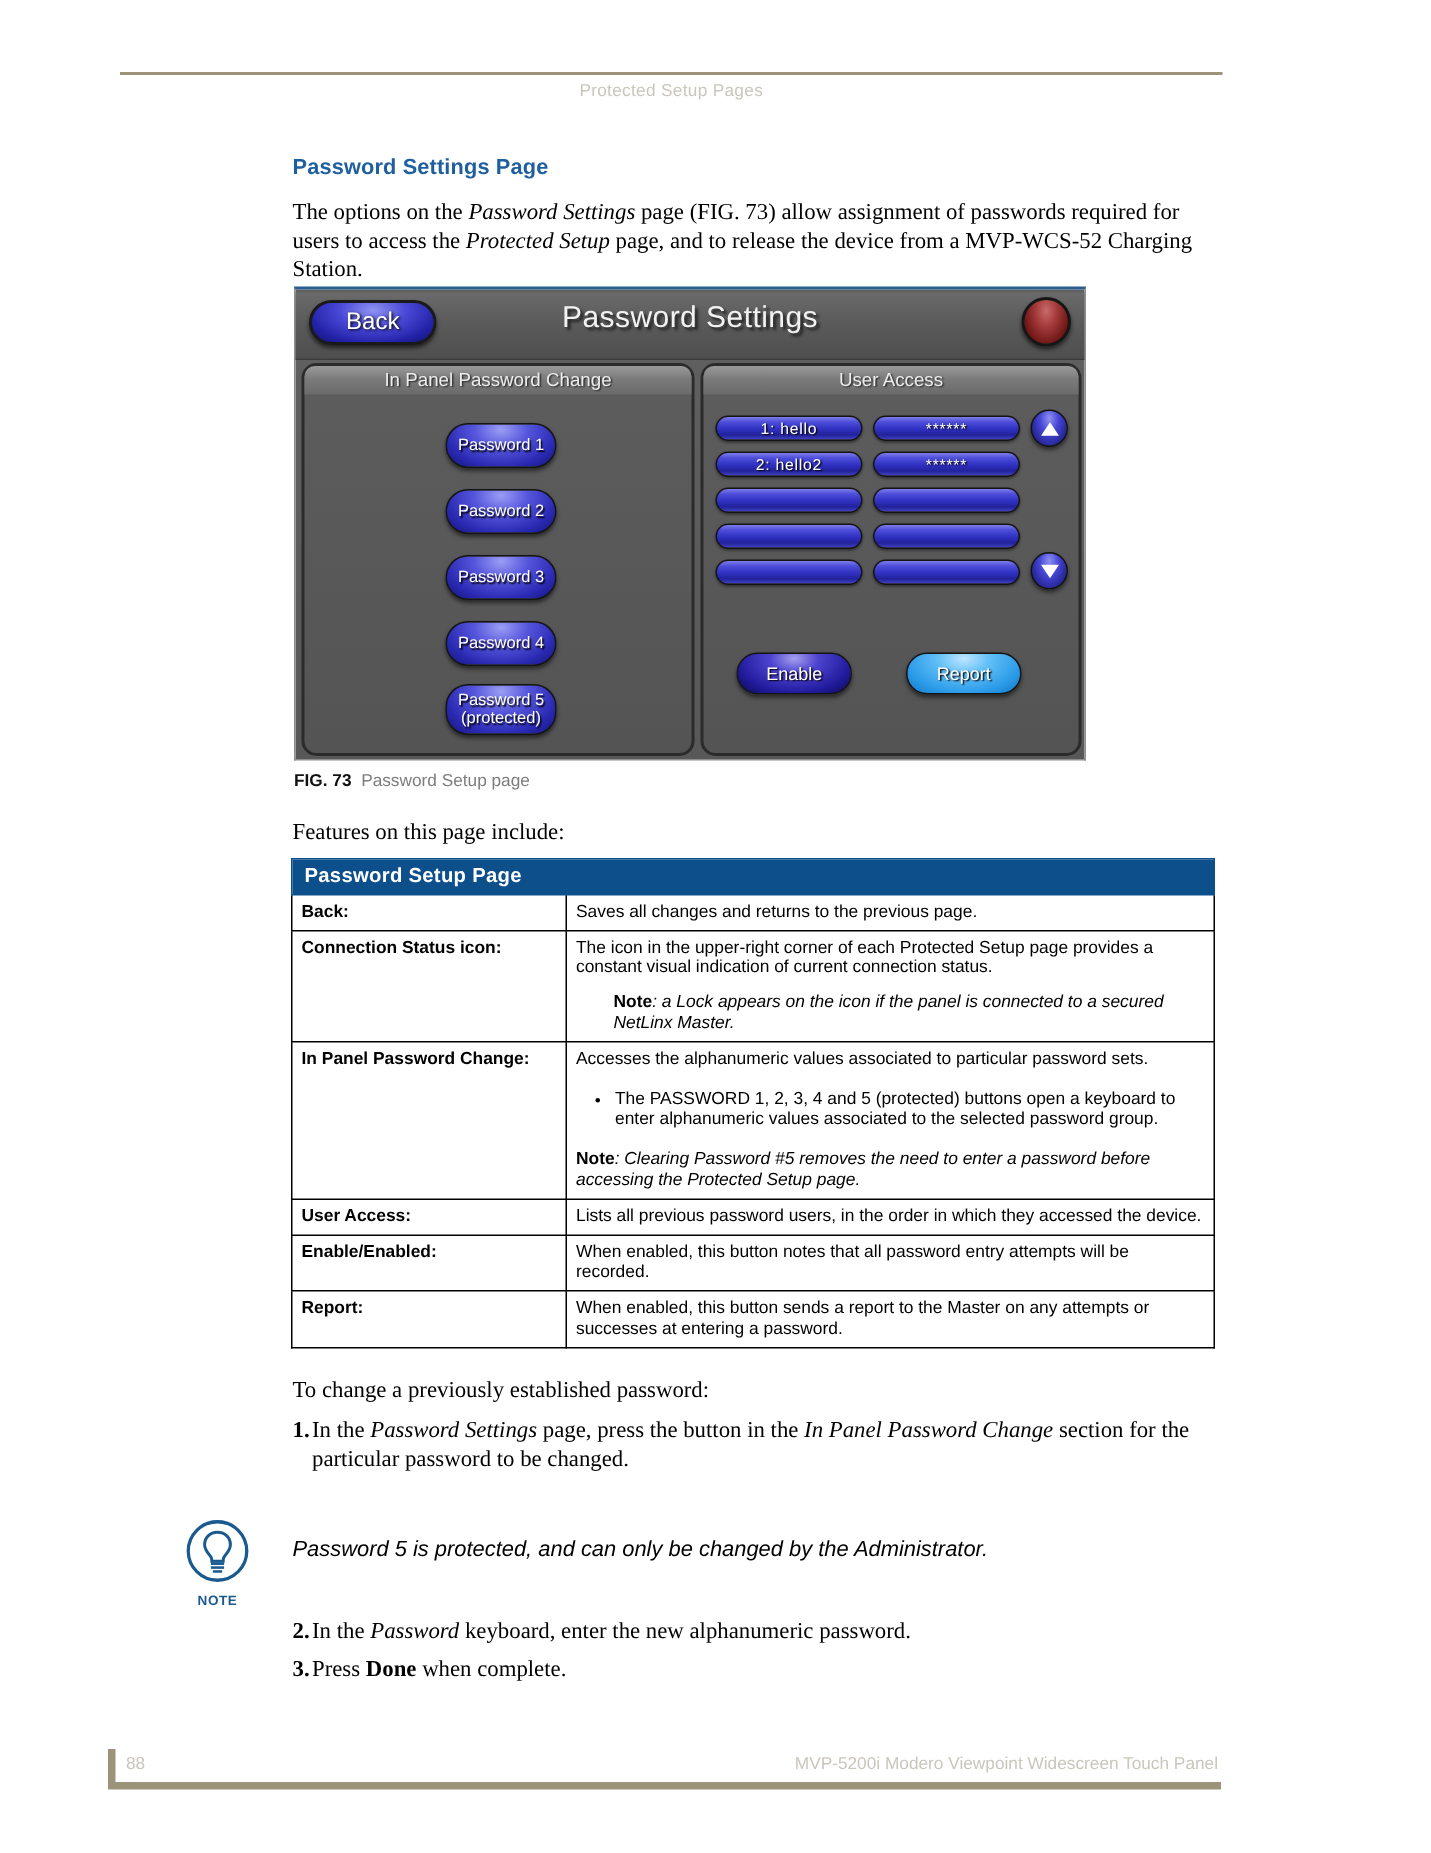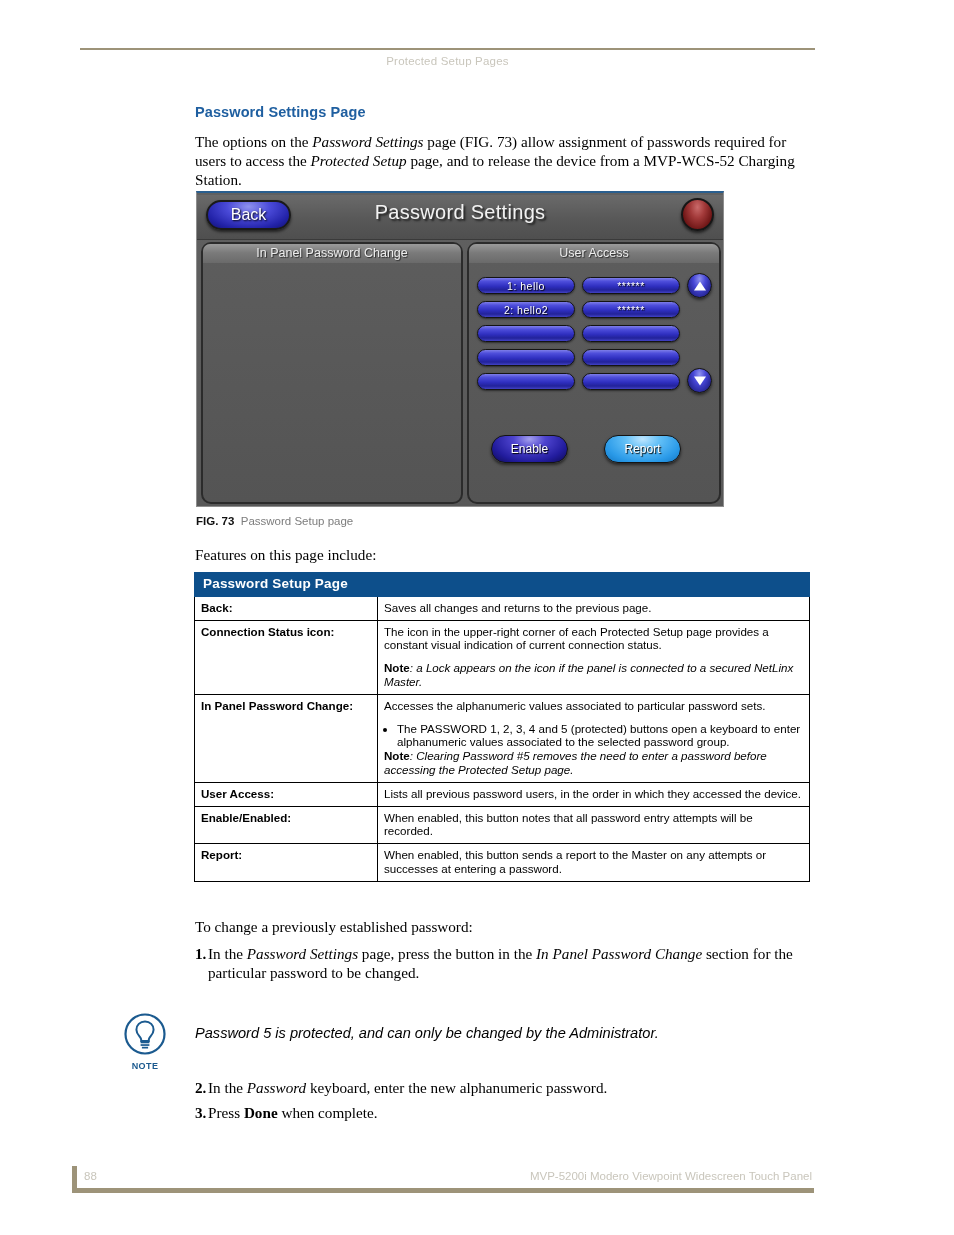--- a/index.html
+++ b/index.html
@@ -280,25 +280,25 @@
     text-align: left;
     padding: 4px 8px 5px 8px;
     border: 1px solid #0d4f8b;
     letter-spacing: .2px;
   }
   .tbl td.label {
     width: 170px;
     font-weight: bold;
   }
   .tbl td.desc p { margin: 0; }
-  .tbl td.desc p + p { margin-top: 9px; }
+  .tbl td.desc p + p { margin-top: 9px; margin-left: 25px; }
   .tbl .note { font-style: italic; }
   .tbl .note b { font-style: normal; font-weight: bold; }
   .tbl ul { margin: 9px 0 0 0; padding-left: 13px; }
-  .tbl li { margin: 0; }
+  .tbl li { margin: 13px; }
 
   
   .proc-intro {
     position: absolute;
     left: 195px;
     top: 918px;
     font-size: 15.2px;
   }
   .step {
     position: absolute;
@@ -396,20 +396,38 @@
 <div class="panel-wrap">
   <div class="tp">
 
     <div class="tp-titlebar"></div>
     <div class="btn-back">Back</div>
     <div class="tp-title">Password Settings</div>
     <div class="status-icon"></div>
 
     <div class="tp-pane left">
       <div class="pane-head">In Panel Password Change</div>
+      <div class="pane-body">
+        <div class="pw-btn" style="top:19px">
+          <span>Password 1</span>
+        </div>
+        <div class="pw-btn" style="top:63px">
+          <span>Password 2</span>
+        </div>
+        <div class="pw-btn" style="top:107px">
+          <span>Password 3</span>
+        </div>
+        <div class="pw-btn" style="top:151px">
+          <span>Password 4</span>
+        </div>
+        <div class="pw-btn tall" style="top:193px">
+          <span>Password 5</span>
+          <span>(protected)</span>
+        </div>
+      </div>
     </div>
 
     <div class="tp-pane right">
       <div class="pane-head">User Access</div>
       <div class="pane-body">
 
         <div class="ua-field name" style="top:14px">1:  hello</div>
         <div class="ua-field pass" style="top:14px">******</div>
 
         <div class="ua-field name" style="top:38px">2:  hello2</div>

